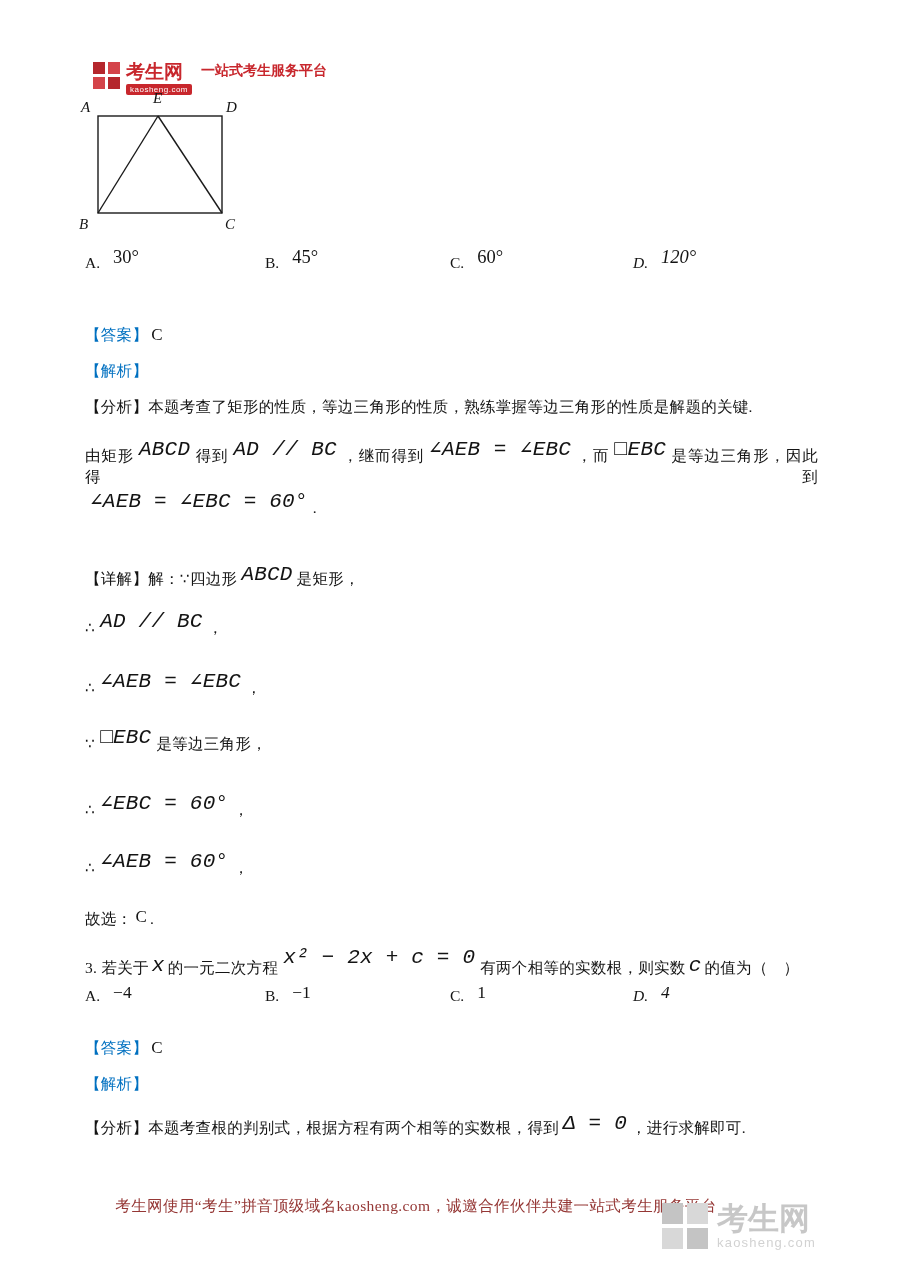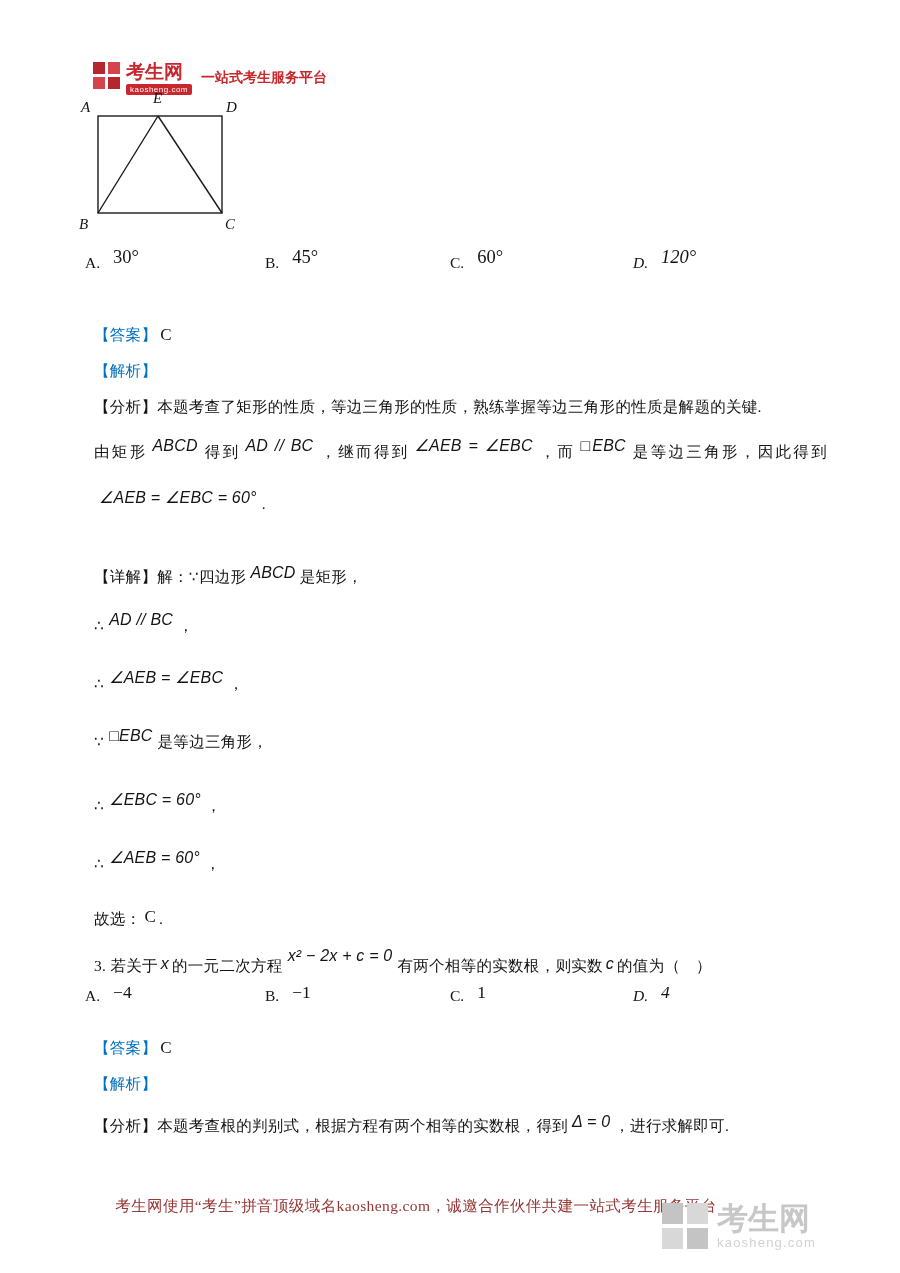--- a/index.html
+++ b/index.html
@@ -1,39 +1,39 @@
 <!DOCTYPE html>
 <html><head>
 <meta charset="utf-8">
 <style>
   html,body{margin:0;padding:0;background:#ffffff;}
   .page{position:relative;width:832px;height:1273px;background:#fff;overflow:hidden;
         font-family:"Liberation Serif","DejaVu Sans",serif;color:#141414;}
 
   .line{position:absolute;white-space:nowrap;font-size:15.5px;letter-spacing:.3px;}
-  .l85{left:94px;}
+  .l85{left:85px;}
   .tag{color:#0070c0;}
-  .m{font-family:Liberation Sans, sans-serif;font-style:italic;font-size:16px;letter-spacing:.2px;}
+  .m{font-family:Liberation Mono, monospace;font-style:italic;font-size:21px;letter-spacing:.2px;}
   .rom{font-family:"Liberation Serif",serif;font-style:normal;font-size:17px;}
   .sup{position:relative;top:-6px;margin:0 5px;}
   .sup-lg{position:relative;top:-10px;margin:0 5px;}
   .sup-s{position:relative;top:-4px;margin:0 4px;}
   .sup-xs{position:relative;top:-2px;margin:0 3px;}
 
   
   .logo{position:absolute;left:93px;top:62px;display:flex;align-items:flex-start;}
   .logo-icon{width:27px;height:27px;display:grid;grid-template-columns:12px 12px;grid-template-rows:12px 12px;gap:3px;}
   .sq{display:block;width:100%;height:100%;}
   .logo-icon .a,.logo-icon .d{background:#b5272d;}
   .logo-icon .b,.logo-icon .c{background:#d4444a;}
   .logo-text{margin-left:6px;}
   .logo-brand{font-family:"Liberation Sans",sans-serif;font-weight:bold;font-size:19px;color:#c8272d;line-height:1;}
   .logo-domain{margin-top:3px;background:#c8272d;color:#fff;font-family:"Liberation Sans",sans-serif;
                font-size:8px;padding:1px 4px;border-radius:2px;width:fit-content;letter-spacing:.5px;}
-  .logo-tagline{margin-left:9px;margin-top:7px;color:#c8272d;font-family:"Liberation Sans",sans-serif;
+  .logo-tagline{margin-left:9px;color:#c8272d;font-family:"Liberation Sans",sans-serif;
                 font-weight:bold;font-size:14px;}
 
   
   .fig{position:absolute;left:76px;top:88px;}
   .fl{font:italic 15px "Liberation Serif",serif;fill:#141414;}
 
   
   .optrow{position:absolute;left:85px;width:740px;height:34px;text-align:center;}
   .opt{position:absolute;top:0;}
   .opt:nth-child(1){left:0;}

